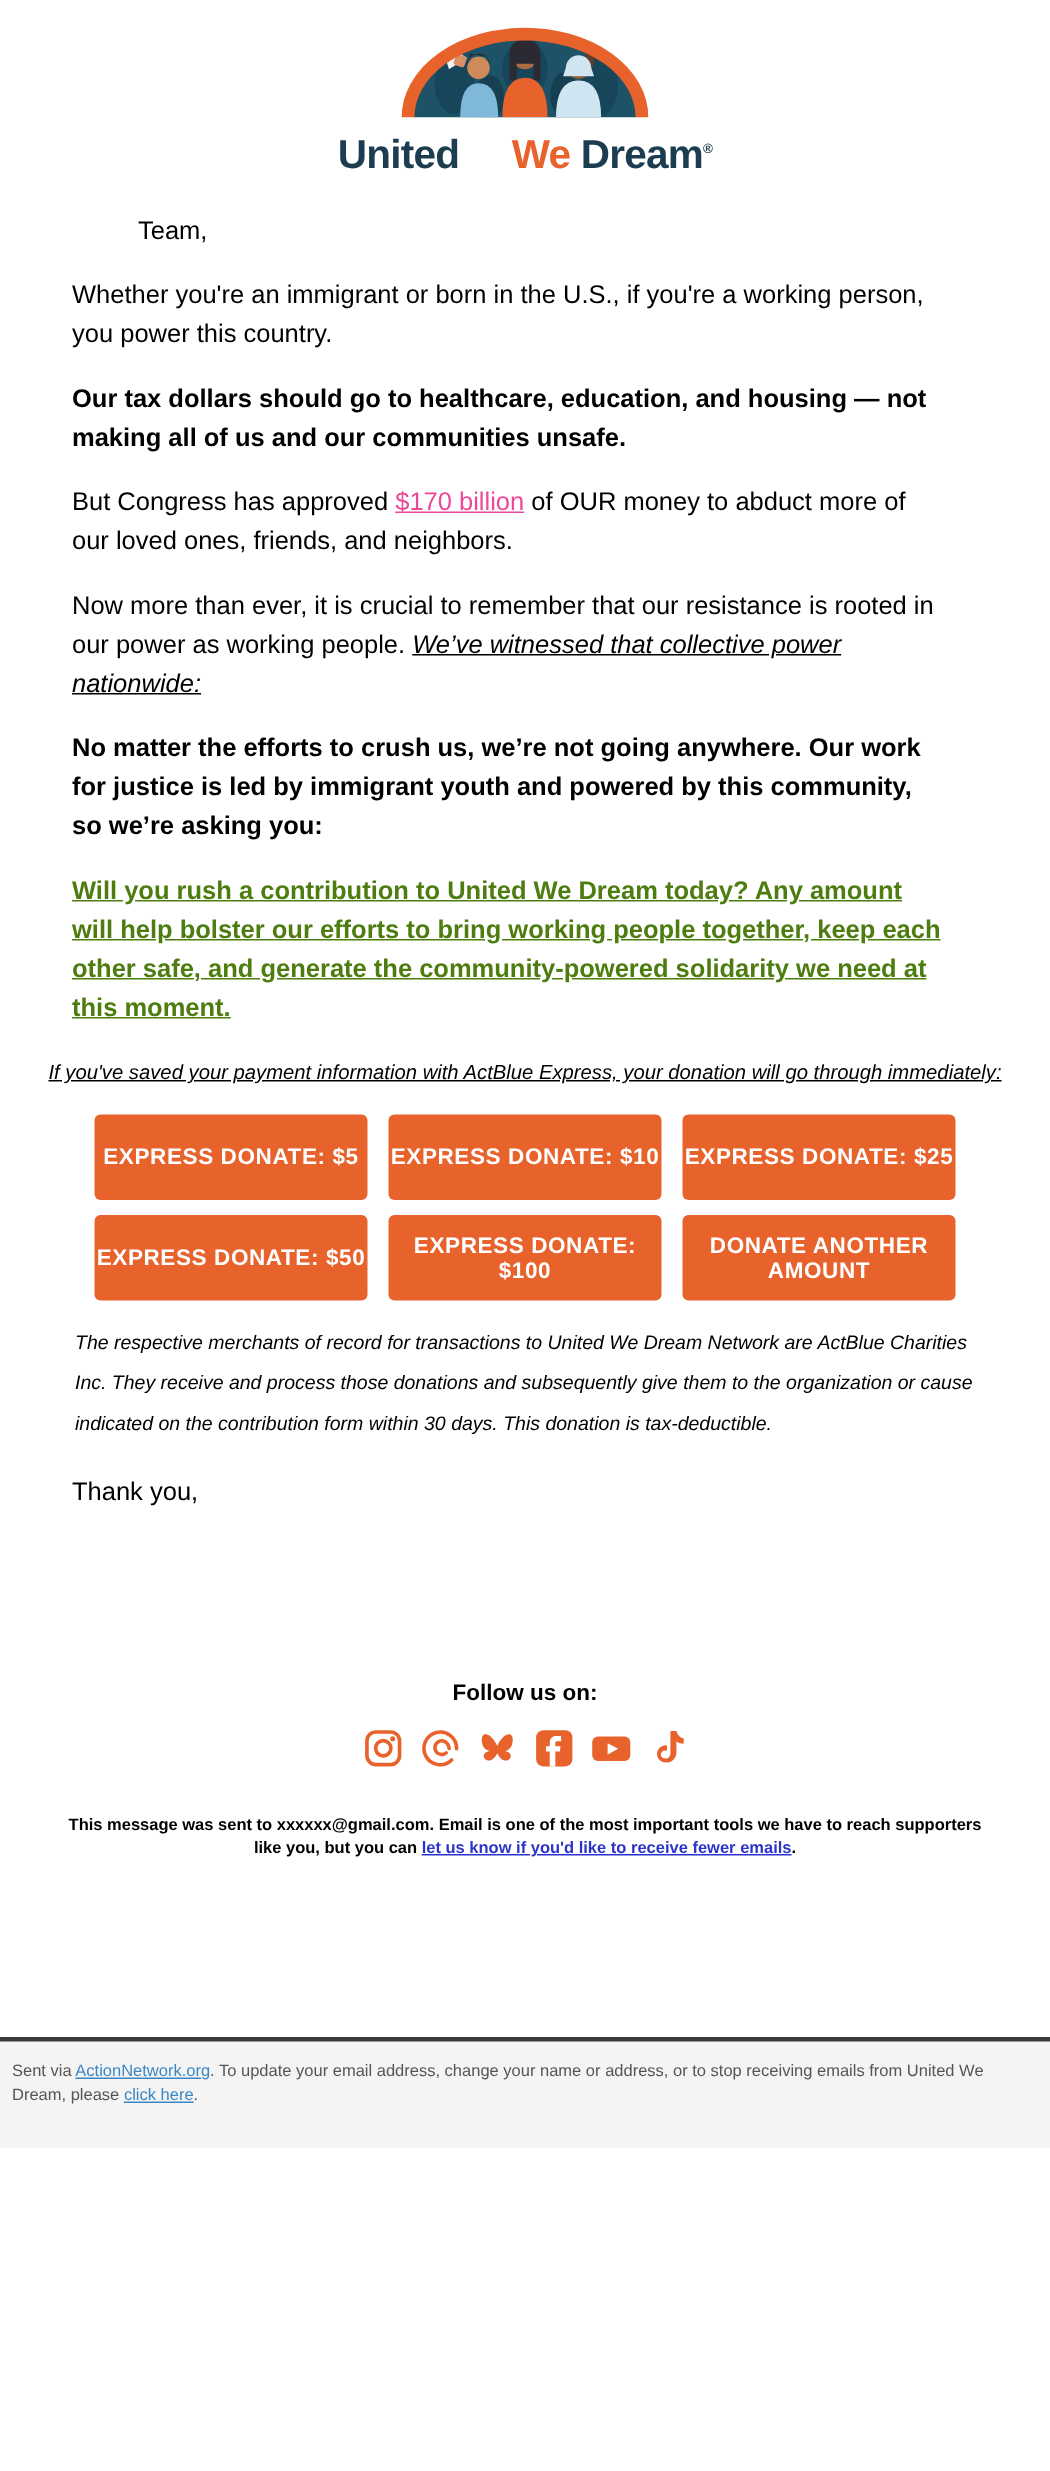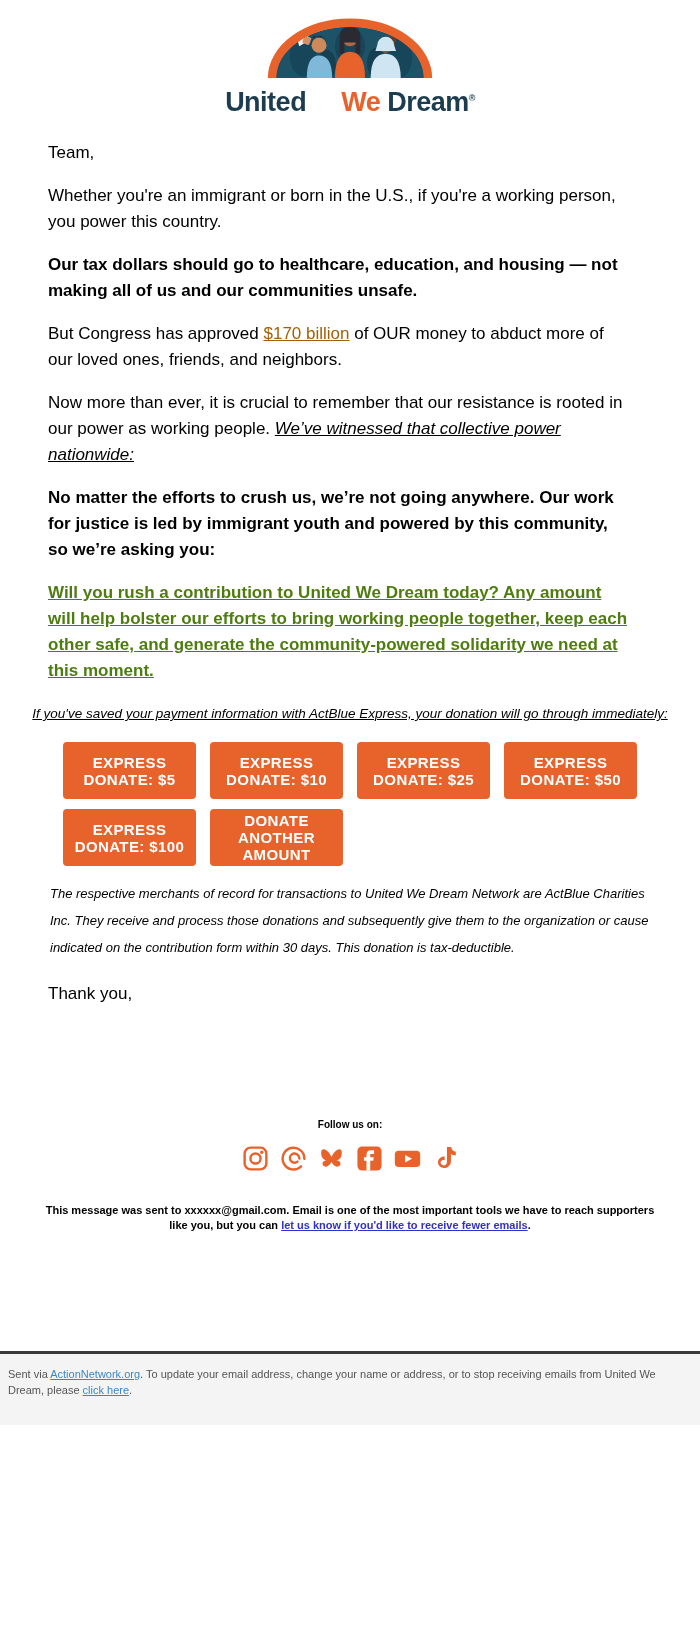--- a/index.html
+++ b/index.html
@@ -28,23 +28,23 @@
   
   .content {
     padding-left: 48px;
     padding-right: 70px;
   }
   .content p {
     font-size: 17px;
     line-height: 26px;
     margin: 17px 0;
   }
-  .content p.first { margin-top: 24px; }
+  .content p.first { margin-top: 24px; margin-left: 44px; }
   .bold { font-weight: 700; }
-  a.plain-link { color: #a16207; }
+  a.plain-link { color: #ec4899; }
   a.italic-link { color: #000000; font-style: italic; text-decoration: underline; }
   p.cta {
     font-weight: 700;
   }
   p.cta a {
     color: #4d7c0f;
     text-decoration: underline;
   }
 
   
@@ -64,21 +64,21 @@
     line-height: 27px;
     width: 600px;
     margin: 14px auto 0;
   }
 
   
   .btn-grid {
     width: 574px;
     margin: 18px auto 0;
     display: grid;
-    grid-template-columns: 1fr 1fr 1fr 1fr;
+    grid-template-columns: 1fr 1fr 1fr;
     column-gap: 14px;
     row-gap: 10px;
   }
   .donate-btn {
     display: flex;
     align-items: center;
     justify-content: center;
     height: 57px;
     background: #E8622C;
     border-radius: 4px;
@@ -90,21 +90,21 @@
     text-align: center;
   }
 
   .signoff { margin-top: 20px; }
 
   
   .follow {
     margin-top: 112px;
     text-align: center;
     font-weight: 700;
-    font-size: 10px;
+    font-size: 15px;
   }
   .social-row {
     margin-top: 14px;
     display: flex;
     justify-content: center;
     align-items: center;
     gap: 9px;
   }
   .social-row a { display: inline-block; width: 29px; height: 29px; }
   .social-row svg { width: 29px; height: 29px; display: block; }

